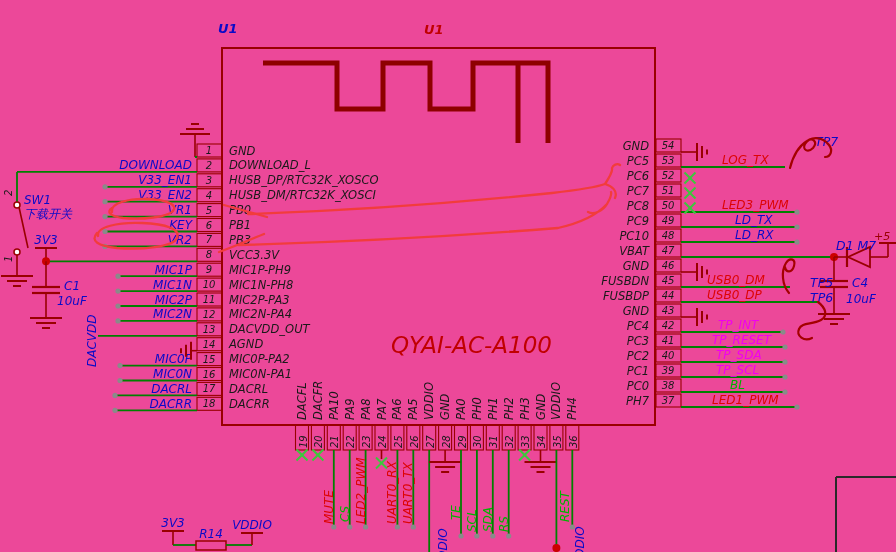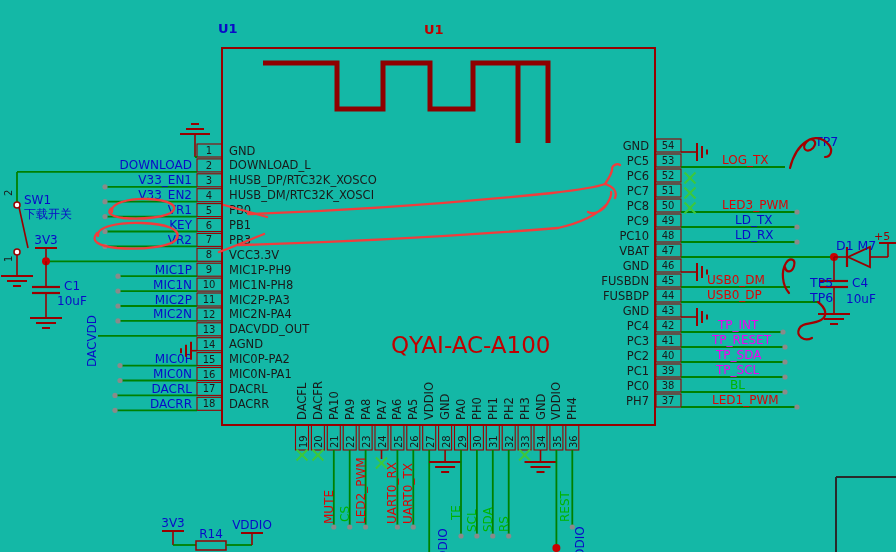--- a/index.html
+++ b/index.html
@@ -1,17 +1,17 @@
 <!DOCTYPE html>
 <html><head>
 <meta charset="utf-8">
 <style>
   html,body{margin:0;padding:0;background:#ffffff;}
-  .stage{position:relative;width:896px;height:552px;background:#14b8a6;overflow:hidden;
-         font-family:"DejaVu Sans","Liberation Sans",sans-serif;}
+  .stage{position:relative;width:896px;height:552px;background:#ec4899;overflow:hidden;
+         font-family:"DejaVu Sans","Liberation Sans",sans-serif;font-style:italic;}
   svg text{font-family:"DejaVu Sans","Liberation Sans",sans-serif;}
 </style>
 </head>
 <body>
 
 <div class="stage">
   <svg id="canvas" width="896" height="552" viewBox="0 0 896 552">
       <rect x="222" y="48" width="433" height="377" fill="none" stroke="#990000" stroke-width="2"></rect>
       <text x="218" y="33" fill="#0a0ac8" font-size="13" text-anchor="start" font-weight="bold">U1</text>
       <text x="424" y="34" fill="#c00000" font-size="13" text-anchor="start" font-weight="bold">U1</text>

